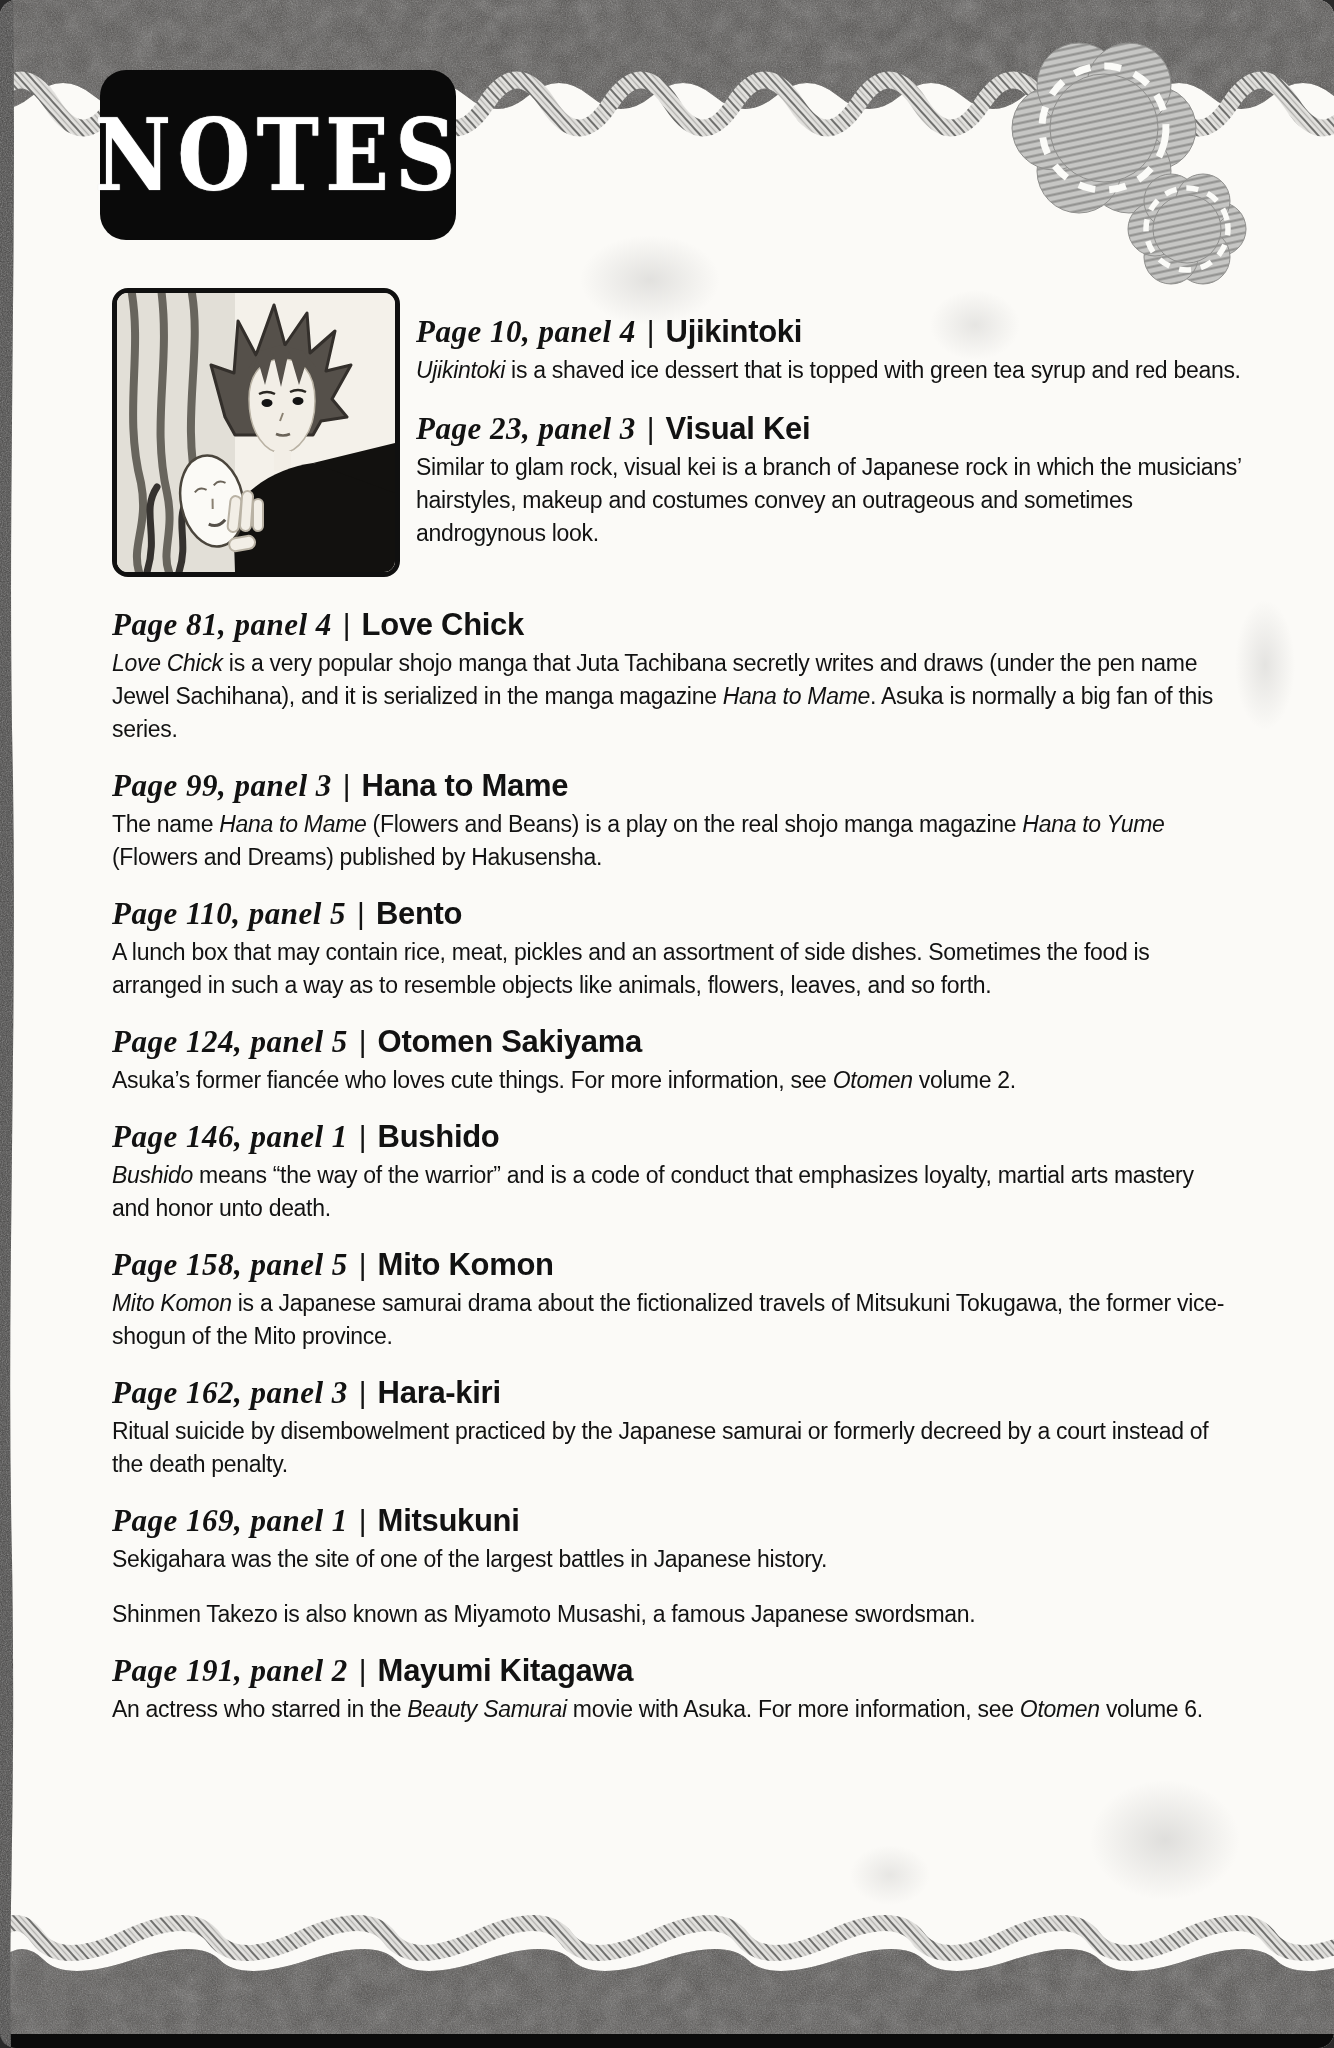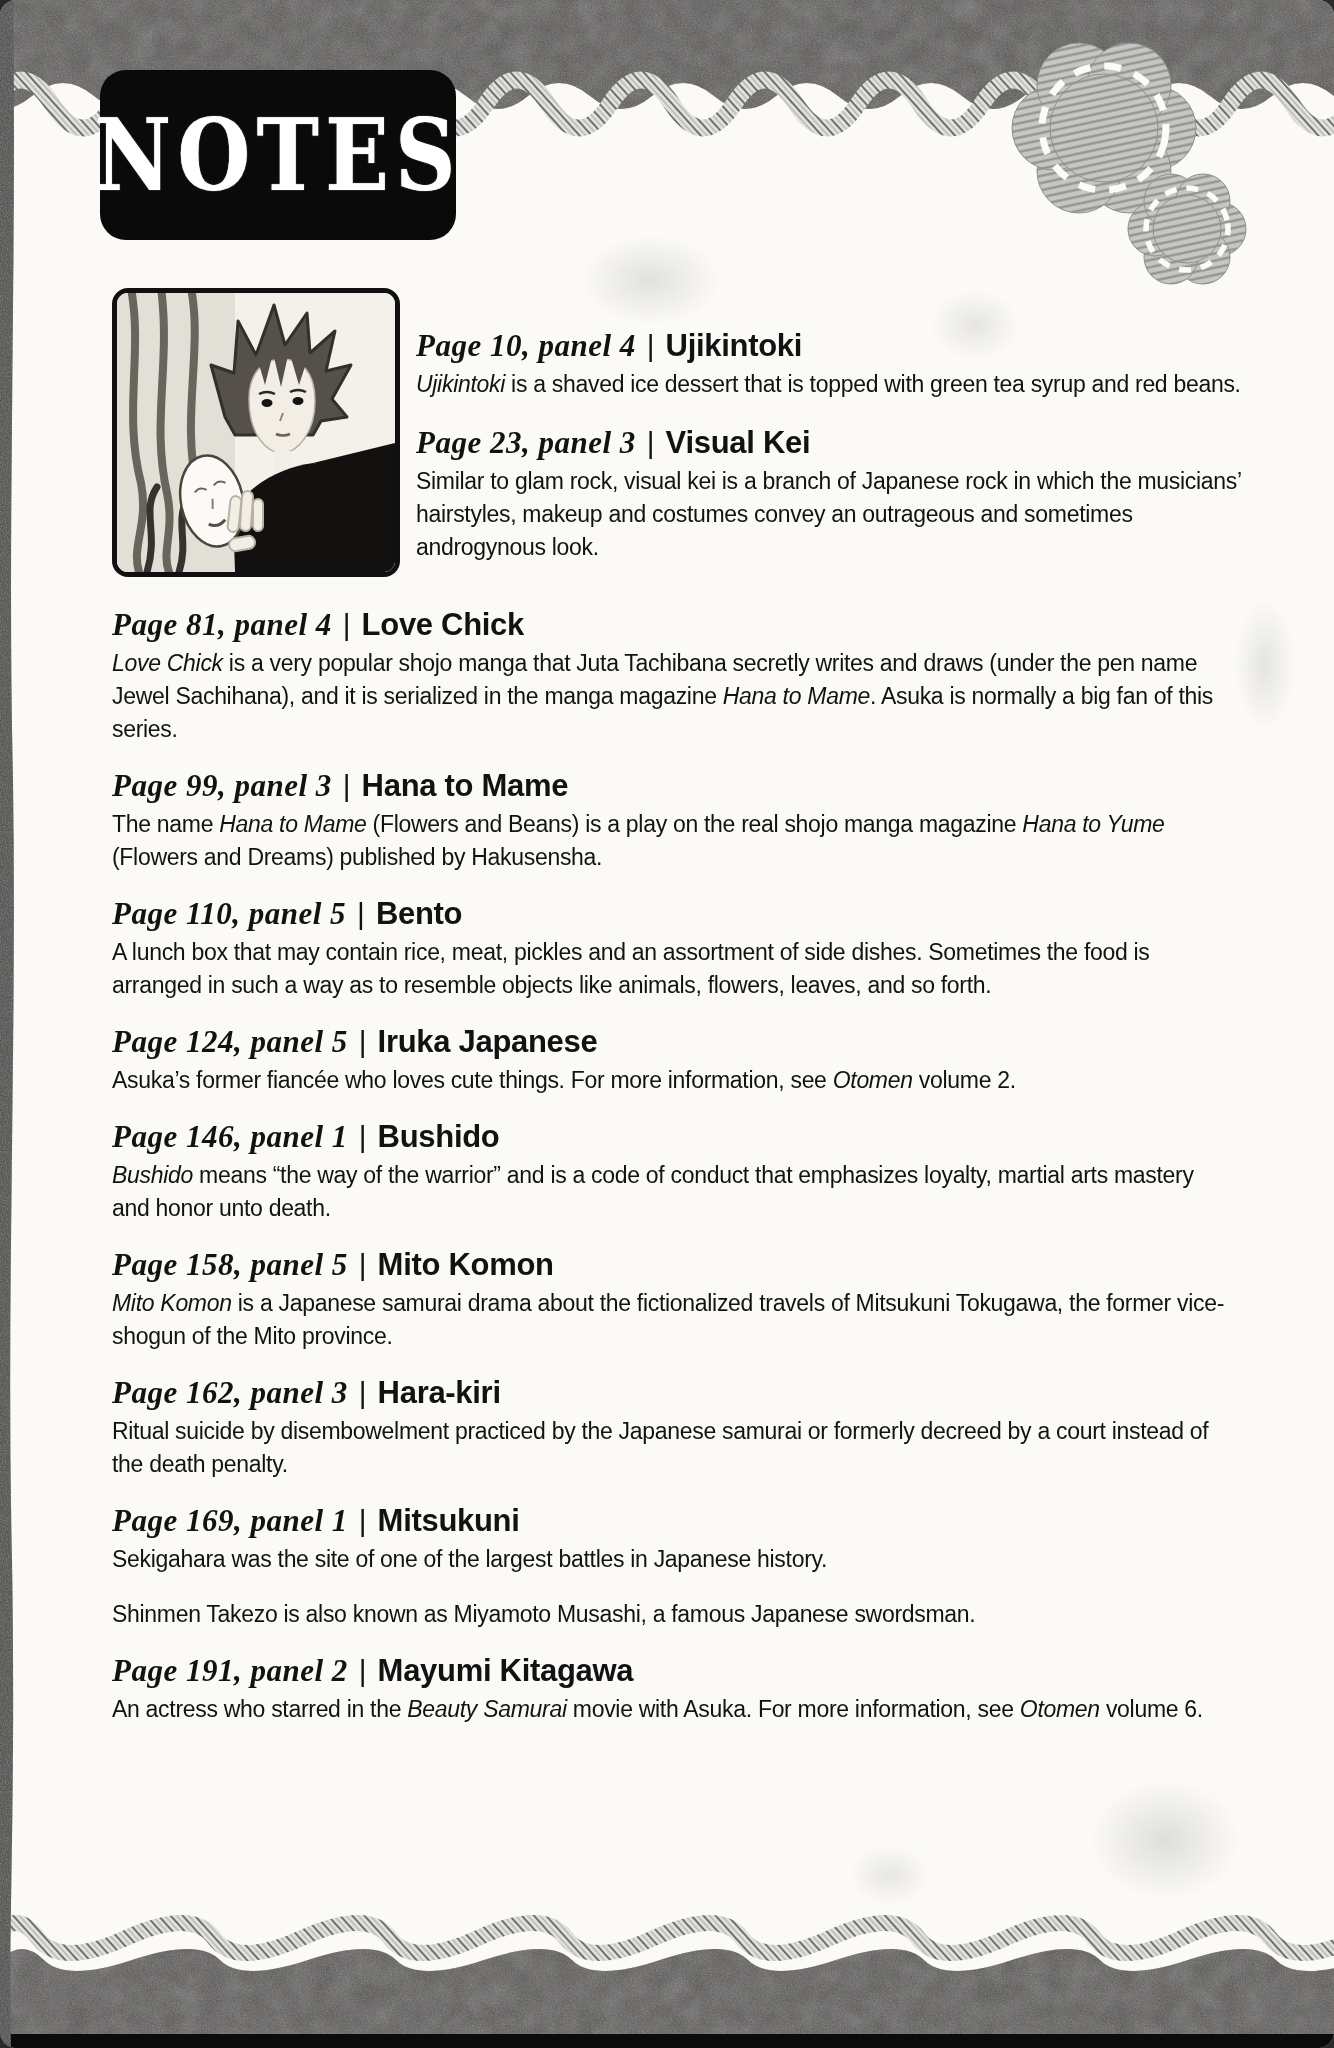--- a/index.html
+++ b/index.html
@@ -24,21 +24,21 @@
   .notes-box{
     position:absolute;left:100px;top:70px;width:356px;height:170px;
     background:#0a0a0a;border-radius:26px;z-index:3;
     display:flex;align-items:center;justify-content:center;
   }
   .notes-title{
     font-family:"DejaVu Serif",serif;font-weight:700;font-size:84px;color:#ffffff;
     letter-spacing:6px;transform:scaleY(1.18);text-shadow:0 0 1px #dddddd;
   }
   .content{position:absolute;left:112px;top:288px;width:1148px;z-index:2}
-  .intro-row{display:flex;align-items:center}
+  .intro-row{display:flex;align-items:flex-start}
   .figure{
     flex:0 0 auto;width:288px;height:289px;border:5px solid #101010;border-radius:16px;
     overflow:hidden;background:#f4f1ea;
   }
   .figure svg{display:block}
   .side-entries{margin-left:16px;padding-top:26px;width:844px}
   .main-entries{margin-top:30px;width:1120px}
   .entry + .entry{margin-top:22px}
   .side-entries .entry + .entry{margin-top:24px}
   .entry-header{font-size:31px;line-height:36px;margin-bottom:4px;white-space:nowrap}
@@ -199,21 +199,21 @@
     <div class="entry-body"><span class="seg">The name </span><span class="seg italic">Hana to Mame</span><span class="seg"> (Flowers and Beans) is a play on the real shojo manga magazine </span><span class="seg italic">Hana to Yume</span><span class="seg"> (Flowers and Dreams) published by Hakusensha.</span></div>
   </div>
         <div class="entry">
     <div class="entry-header">
       <span class="ref">Page 110, panel 5</span><span class="bar">|</span><span class="term">Bento</span>
     </div>
     <div class="entry-body"><span class="seg">A lunch box that may contain rice, meat, pickles and an assortment of side dishes. Sometimes the food is arranged in such a way as to resemble objects like animals, flowers, leaves, and so forth.</span></div>
   </div>
         <div class="entry">
     <div class="entry-header">
-      <span class="ref">Page 124, panel 5</span><span class="bar">|</span><span class="term">Iruka Japanese</span>
+      <span class="ref">Page 124, panel 5</span><span class="bar">|</span><span class="term">Otomen Sakiyama</span>
     </div>
     <div class="entry-body"><span class="seg">Asuka’s former fiancée who loves cute things. For more information, see </span><span class="seg italic">Otomen</span><span class="seg"> volume 2.</span></div>
   </div>
         <div class="entry">
     <div class="entry-header">
       <span class="ref">Page 146, panel 1</span><span class="bar">|</span><span class="term">Bushido</span>
     </div>
     <div class="entry-body"><span class="seg italic">Bushido</span><span class="seg"> means “the way of the warrior” and is a code of conduct that emphasizes loyalty, martial arts mastery and honor unto death.</span></div>
   </div>
         <div class="entry">

